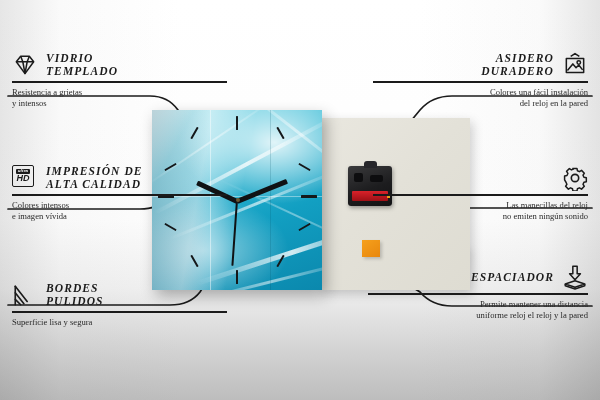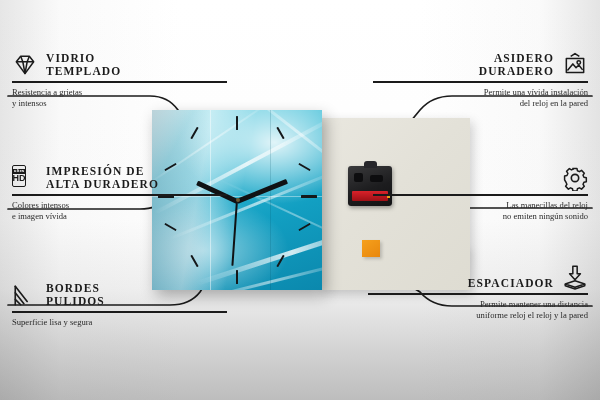--- a/index.html
+++ b/index.html
@@ -64,36 +64,36 @@
   .mech .batt{ position:absolute; left:4px; bottom:5px; width:36px; height:10px; background:linear-gradient(180deg,#d9222a,#9d1016); border-radius:1px; }
   .mech .batt:after{ content:""; position:absolute; right:-2px; top:3px; width:3px; height:4px; background:#e6a21a; }
   .mech .knob{ position:absolute; left:6px; top:7px; width:9px; height:9px; background:#0d0d0f; border-radius:2px; }
   .mech .knob2{ position:absolute; left:22px; top:9px; width:13px; height:7px; background:#0d0d0f; border-radius:2px; }
 
   .foam { position:absolute; left:362px; top:240px; width:18px; height:17px;
           background:linear-gradient(145deg,#f6a01c,#e8870d); box-shadow:2px 2px 3px rgba(0,0,0,.18); }
 
   
   .feat { position:absolute; width:215px; }
-  .feat .head { display:flex; align-items:flex-end; gap:8px; }
+  .feat .head { display:flex; align-items:center; gap:8px;font-style:italic; }
   .feat.right .head { flex-direction:row-reverse; }
   .feat .titles { line-height:1.12; }
   .feat .t1, .feat .t2 {
     font-family:"Liberation Serif", serif;
     font-weight:700; font-size:11.5px; letter-spacing:1.1px; color:#1b1b1b;
     white-space:nowrap;
   }
   .feat.right .titles { text-align:right; }
   .feat .rule { height:1.6px; background:#1b1b1b; margin:3px 0 4px; width:100%; }
   .feat .desc { font-size:8.6px; line-height:1.32; color:#2a2a2a; }
   .feat.right .desc { text-align:right; }
   .ico { width:26px; height:26px; flex:0 0 26px; color:#1b1b1b; }
   .ico svg { display:block; width:26px; height:26px; }
 
-  .hdbox{ width:14px; height:22px; border:1.6px solid #1b1b1b; border-radius:2px;
+  .hdbox{ width:22px; height:22px; border:1.6px solid #1b1b1b; border-radius:2px;
           display:flex; flex-direction:column; align-items:center; justify-content:center; line-height:1; }
   .hdbox .u{ font-family:"Liberation Sans", sans-serif; font-size:4.4px; font-weight:700; letter-spacing:.2px; color:#fff; background:#1b1b1b; padding:.5px 2px; border-radius:1px; }
   .hdbox .h{ font-family:"Liberation Sans", sans-serif; font-size:9px; font-weight:700; letter-spacing:0; }
 </style>
 </head>
 <body>
 
 <div id="stage">
 
   <svg class="lines" viewBox="0 0 600 400">
@@ -182,21 +182,21 @@
   <div class="feat left" style="left:12px; top:165px;">
     <div class="head">
       <span class="ico">
         <span class="hdbox">
             <span class="u">ultra</span>
             <span class="h">HD</span>
           </span>
       </span>
       <span class="titles">
         <div class="t1">IMPRESIÓN DE</div>
-        <div class="t2">ALTA DURADERO</div>
+        <div class="t2">ALTA CALIDAD</div>
       </span>
     </div>
     <div class="rule"></div>
     <div class="desc">Colores intensos</div>
     <div class="desc">e imagen vívida</div>
   </div>
 
   <div class="feat left" style="left:12px; top:262px;margin-top:20px;">
     <div class="head">
       <span class="ico">
@@ -226,21 +226,21 @@
           <path d="M5 17 L10 11 L13 14.5 L15.5 12 L19 16.5"></path>
             <circle cx="15.5" cy="9.6" r="1.6"></circle>
         </svg>
       </span>
       <span class="titles">
         <div class="t1">ASIDERO</div>
         <div class="t2">DURADERO</div>
       </span>
     </div>
     <div class="rule"></div>
-    <div class="desc">Permite una vívida instalación</div>
+    <div class="desc">Colores una fácil instalación</div>
     <div class="desc">del reloj en la pared</div>
   </div>
 
   <div class="feat right" style="left:373px; top:165px;">
     <div class="head">
       <span class="ico">
         <svg viewBox="0 0 24 24" fill="none" stroke="currentColor" stroke-width="1.5" stroke-linejoin="round">
           <path d="M10 2.4h4l.5 2.4 2 .9 2.1-1.3 2.8 2.8-1.3 2.1.9 2 2.4.5v4l-2.4.5-.9 2 1.3 2.1-2.8 2.8-2.1-1.3-2 .9-.5 2.4h-4l-.5-2.4-2-.9-2.1 1.3-2.8-2.8 1.3-2.1-.9-2L1.6 14v-4l2.4-.5.9-2L3.6 5.4 6.4 2.6l2.1 1.3 2-.9Z" transform="scale(.92) translate(1,1)"></path>
           <circle cx="12" cy="12" r="3.4"></circle>
         </svg>

